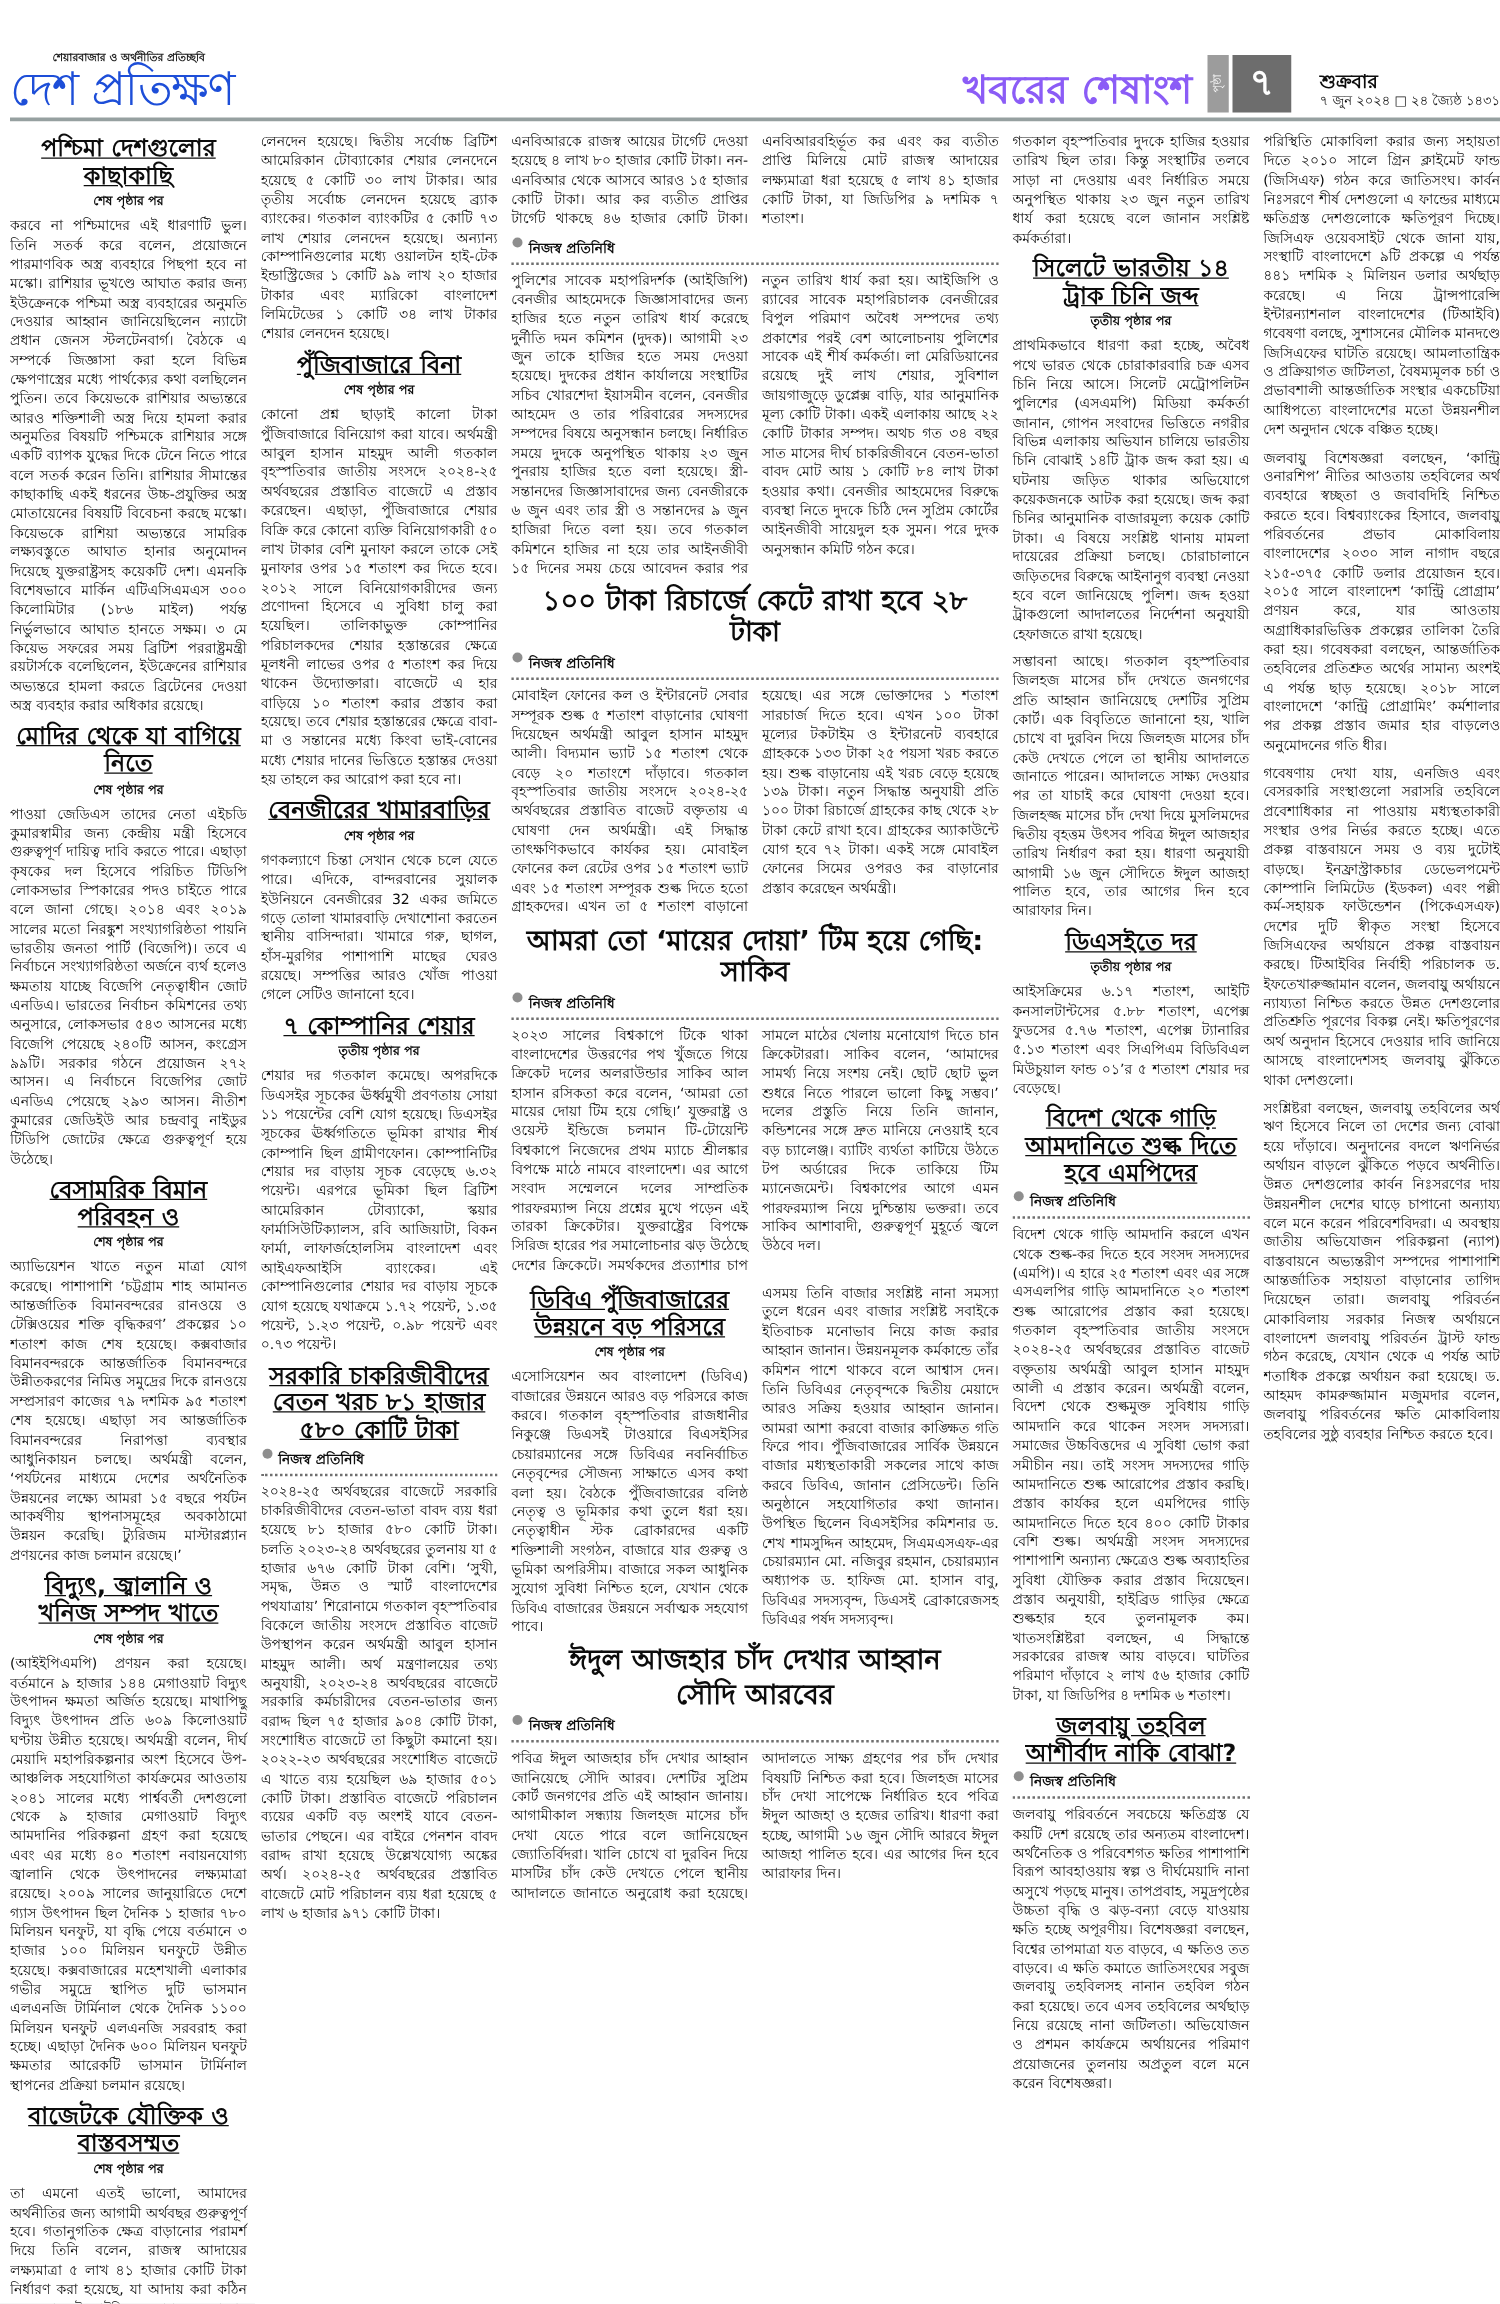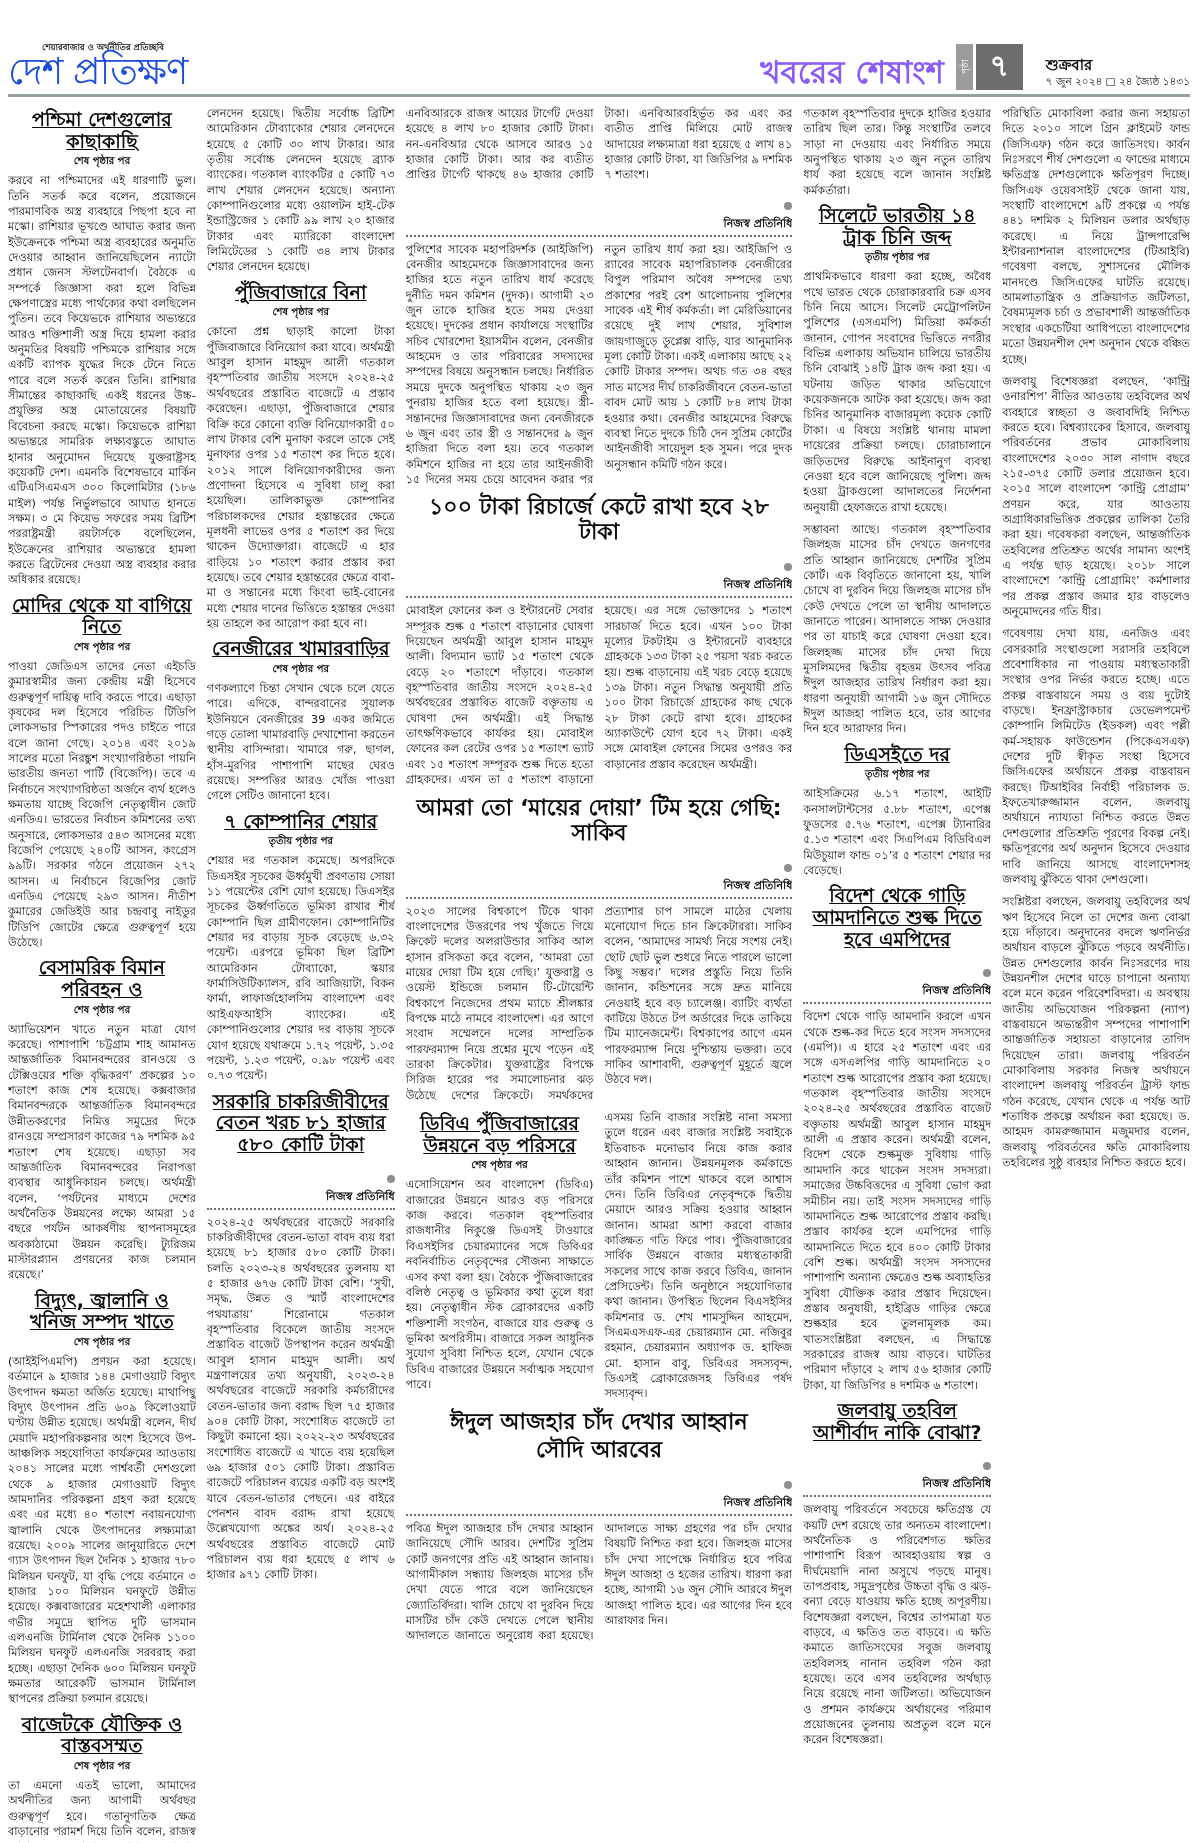--- a/index.html
+++ b/index.html
@@ -1,17 +1,17 @@
 <!DOCTYPE html>
 <html lang="bn"><head>
 <meta charset="utf-8">
 <style>
   html,body{margin:0;padding:0;background:#e8e8e8;}
   .page{width:1200px;height:1843px;background:#fff;margin:0 auto;overflow:hidden;
-        font-family:"DejaVu Sans",sans-serif;color:#0c0c0c;box-sizing:border-box;padding:6px 10px 0 8px;}
+        font-family:"DejaVu Sans",sans-serif;color:#0c0c0c;box-sizing:border-box;padding:6px 0 0 8px;}
   
   .hdr{display:flex;align-items:flex-end;height:84px;}
   .masthead{display:flex;flex-direction:column;line-height:1;}
   .tagline{font-size:8.5px;font-weight:bold;color:#222;margin:0 0 2px 34px;}
   .mast-title{font-size:37px;font-weight:400;letter-spacing:-1px;color:#1d4ed8;}
   .hdr-spacer{flex:1;}
   .section-title{font-size:31px;font-weight:800;color:#8b5cf6;margin:0 12px 2px 0;line-height:1;}
   .pagelabel{width:17px;height:46px;background:#9c9c9c;color:#fff;font-size:9px;
              display:flex;align-items:center;justify-content:center;
              writing-mode:vertical-rl;transform:rotate(180deg);margin-right:3px;}
@@ -24,21 +24,21 @@
   
   .main{display:grid;grid-template-columns:repeat(6,1fr);column-gap:11px;height:1740px;overflow:hidden;}
   .col{overflow:hidden;min-width:0;}
   .mid{grid-column:3/5;overflow:hidden;min-width:0;}
   .body{font-size:11.2px;line-height:1.37;text-align:justify;word-break:break-word;}
   .art{margin-bottom:7px;}
   .hl{font-weight:800;text-align:center;line-height:1.14;margin:3px 2px 1px 2px;}
   .h-md{font-size:19px;text-decoration:underline;}
   .h-lg{font-size:22px;}
   .tag{font-size:10px;font-weight:bold;text-align:center;margin-bottom:3px;}
-  .byline{display:flex;align-items:flex-end;gap:5px;font-size:11px;font-weight:bold;margin:19px 0 1px 1px;flex-direction:column;}
+  .byline{display:flex;align-items:flex-start;gap:5px;font-size:11px;font-weight:bold;margin:3px 0 1px 1px;}
   .bdot{width:8px;height:8px;border-radius:50%;background:#8e8e8e;display:inline-block;flex:0 0 auto;}
   .byrule{border-bottom:2px dotted #6f6f6f;margin:1px 0 5px 0;}
   .twocol{column-count:2;column-gap:11px;}
   .split{display:grid;grid-template-columns:1fr 1fr;column-gap:11px;}
   .mb{margin-bottom:7px;}
 </style>
 </head>
 <body>
 
 <div class="page">
@@ -95,21 +95,21 @@
         <div class="body">লেনদেন হয়েছে। দ্বিতীয় সর্বোচ্চ ব্রিটিশ আমেরিকান টোব্যাকোর শেয়ার লেনদেনে হয়েছে ৫ কোটি ৩০ লাখ টাকার। আর তৃতীয় সর্বোচ্চ লেনদেন হয়েছে ব্র্যাক ব্যাংকের। গতকাল ব্যাংকটির ৫ কোটি ৭৩ লাখ শেয়ার লেনদেন হয়েছে। অন্যান্য কোম্পানিগুলোর মধ্যে ওয়ালটন হাই-টেক ইন্ডাস্ট্রিজের ১ কোটি ৯৯ লাখ ২০ হাজার টাকার এবং ম্যারিকো বাংলাদেশ লিমিটেডের ১ কোটি ৩৪ লাখ টাকার শেয়ার লেনদেন হয়েছে।</div>
       </div>
       <div class="art">
         <div class="hl h-md">পুঁজিবাজারে বিনা</div>
         <div class="tag">শেষ পৃষ্ঠার পর</div>
         <div class="body">কোনো প্রশ্ন ছাড়াই কালো টাকা পুঁজিবাজারে বিনিয়োগ করা যাবে। অর্থমন্ত্রী আবুল হাসান মাহমুদ আলী গতকাল বৃহস্পতিবার জাতীয় সংসদে ২০২৪-২৫ অর্থবছরের প্রস্তাবিত বাজেটে এ প্রস্তাব করেছেন। এছাড়া, পুঁজিবাজারে শেয়ার বিক্রি করে কোনো ব্যক্তি বিনিয়োগকারী ৫০ লাখ টাকার বেশি মুনাফা করলে তাকে সেই মুনাফার ওপর ১৫ শতাংশ কর দিতে হবে। ২০১২ সালে বিনিয়োগকারীদের জন্য প্রণোদনা হিসেবে এ সুবিধা চালু করা হয়েছিল। তালিকাভুক্ত কোম্পানির পরিচালকদের শেয়ার হস্তান্তরের ক্ষেত্রে মূলধনী লাভের ওপর ৫ শতাংশ কর দিয়ে থাকেন উদ্যোক্তারা। বাজেটে এ হার বাড়িয়ে ১০ শতাংশ করার প্রস্তাব করা হয়েছে। তবে শেয়ার হস্তান্তরের ক্ষেত্রে বাবা-মা ও সন্তানের মধ্যে কিংবা ভাই-বোনের মধ্যে শেয়ার দানের ভিত্তিতে হস্তান্তর দেওয়া হয় তাহলে কর আরোপ করা হবে না।</div>
       </div>
       <div class="art">
         <div class="hl h-md">বেনজীরের খামারবাড়ির</div>
         <div class="tag">শেষ পৃষ্ঠার পর</div>
-        <div class="body">গণকল্যাণে চিন্তা সেখান থেকে চলে যেতে পারে। এদিকে, বান্দরবানের সুয়ালক ইউনিয়নে বেনজীরের 39 একর জমিতে গড়ে তোলা খামারবাড়ি দেখাশোনা করতেন স্থানীয় বাসিন্দারা। খামারে গরু, ছাগল, হাঁস-মুরগির পাশাপাশি মাছের ঘেরও রয়েছে। সম্পত্তির আরও খোঁজ পাওয়া গেলে সেটিও জানানো হবে।</div>
+        <div class="body">গণকল্যাণে চিন্তা সেখান থেকে চলে যেতে পারে। এদিকে, বান্দরবানের সুয়ালক ইউনিয়নে বেনজীরের 32 একর জমিতে গড়ে তোলা খামারবাড়ি দেখাশোনা করতেন স্থানীয় বাসিন্দারা। খামারে গরু, ছাগল, হাঁস-মুরগির পাশাপাশি মাছের ঘেরও রয়েছে। সম্পত্তির আরও খোঁজ পাওয়া গেলে সেটিও জানানো হবে।</div>
       </div>
       <div class="art">
         <div class="hl h-md">৭ কোম্পানির শেয়ার</div>
         <div class="tag">তৃতীয় পৃষ্ঠার পর</div>
         <div class="body">শেয়ার দর গতকাল কমেছে। অপরদিকে ডিএসইর সূচকের ঊর্ধ্বমুখী প্রবণতায় সোয়া ১১ পয়েন্টের বেশি যোগ হয়েছে। ডিএসইর সূচকের ঊর্ধ্বগতিতে ভূমিকা রাখার শীর্ষ কোম্পানি ছিল গ্রামীণফোন। কোম্পানিটির শেয়ার দর বাড়ায় সূচক বেড়েছে ৬.৩২ পয়েন্ট। এরপরে ভূমিকা ছিল ব্রিটিশ আমেরিকান টোব্যাকো, স্কয়ার ফার্মাসিউটিক্যালস, রবি আজিয়াটা, বিকন ফার্মা, লাফার্জহোলসিম বাংলাদেশ এবং আইএফআইসি ব্যাংকের। এই কোম্পানিগুলোর শেয়ার দর বাড়ায় সূচকে যোগ হয়েছে যথাক্রমে ১.৭২ পয়েন্ট, ১.৩৫ পয়েন্ট, ১.২৩ পয়েন্ট, ০.৯৮ পয়েন্ট এবং ০.৭৩ পয়েন্ট।</div>
       </div>
       <div class="art">
         <div class="hl h-md">সরকারি চাকরিজীবীদের বেতন খরচ ৮১ হাজার ৫৮০ কোটি টাকা</div>
         <div class="byline">
           <span class="bdot"></span>

